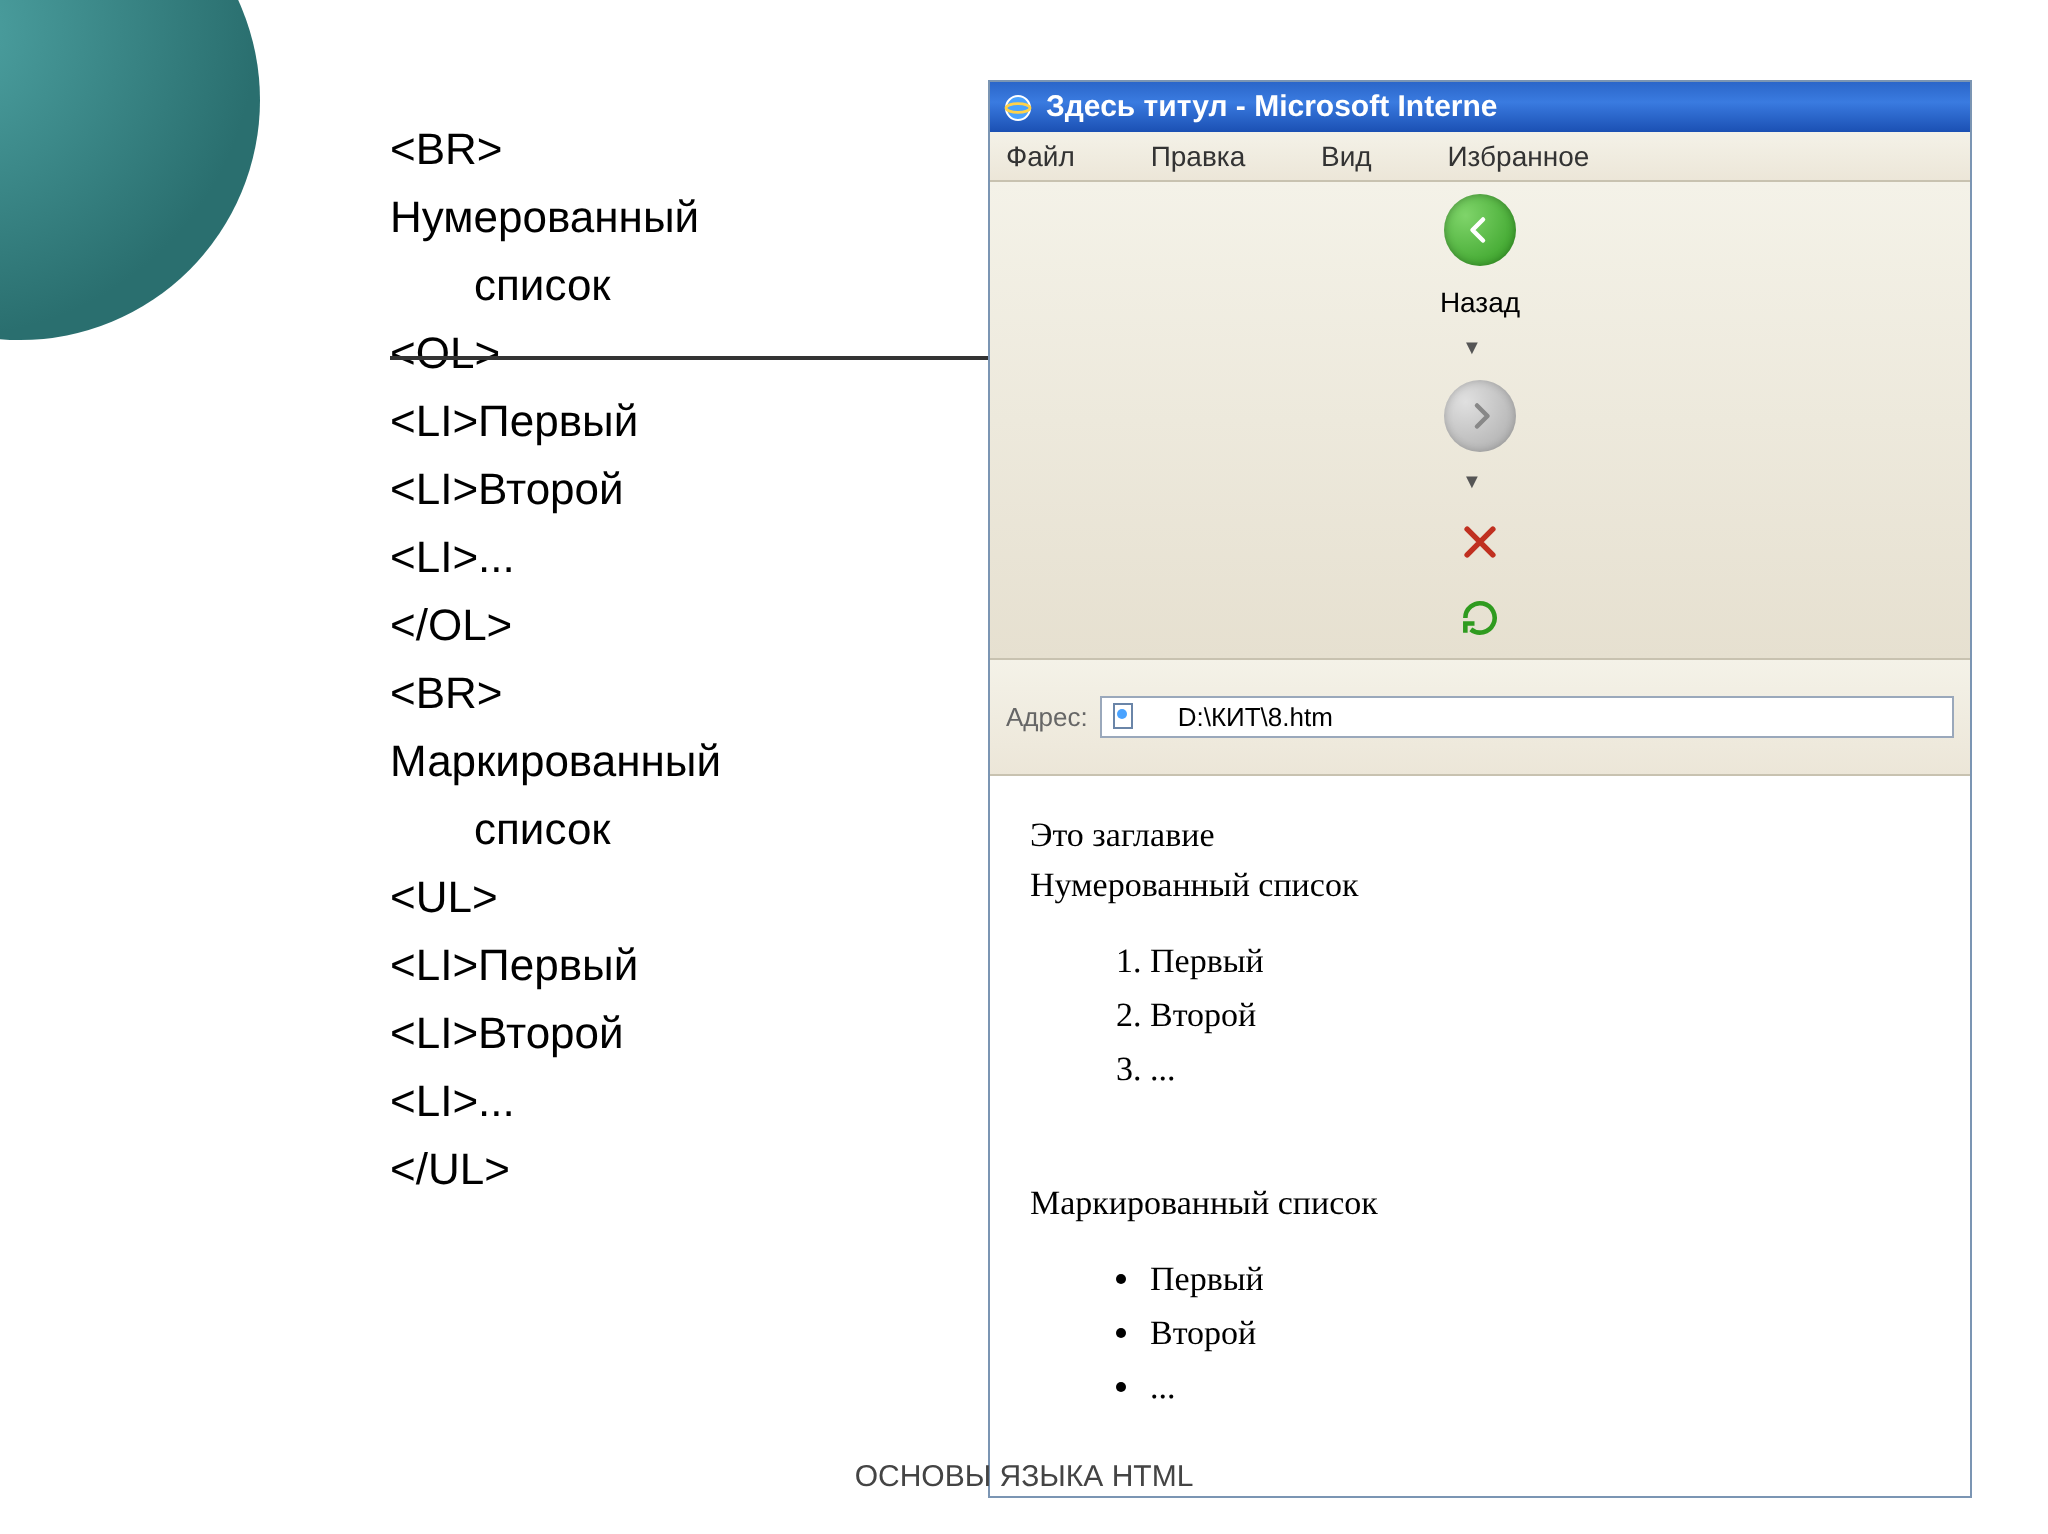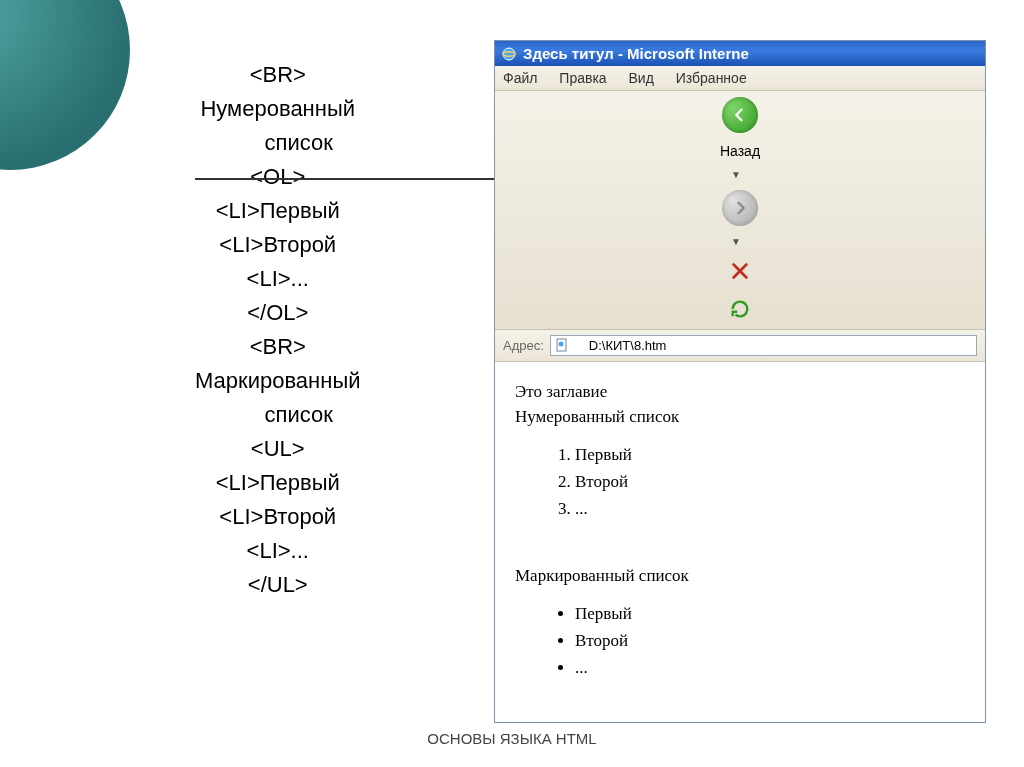--- a/index.html
+++ b/index.html
@@ -35,21 +35,20 @@
     background: #333;
   }
   .code-block {
     position: absolute;
     left: 195px;
     top: 58px;
     font-family: Arial, sans-serif;
     font-size: 22px;
     line-height: 34px;
     color: #000;
-    text-align: center;
   }
   .code-block .ind { padding-left: 42px; display: block; }
   .browser-window {
     position: absolute;
     right: 38px;
     top: 40px;
     width: 492px;
     border: 1px solid #7b95b3;
     background: #fff;
     font-family: "Tahoma", Arial, sans-serif;
@@ -68,21 +67,21 @@
     width: 16px; height: 16px;
     display: inline-flex; align-items: center; justify-content: center;
   }
   .menubar {
     background: linear-gradient(#f4f2e8, #ece6d8);
     border-bottom: 1px solid #c8c2b0;
     padding: 4px 8px;
     font-size: 14px;
     color: #333;
   }
-  .menubar span { margin-right: 18px; }
+  .menubar span { margin-right: 34px; }
   .toolbar {
     background: linear-gradient(#f4f2e8, #e6e0d0);
     border-bottom: 1px solid #c8c2b0;
     padding: 6px 8px;
     display: flex;
     align-items: center;
     gap: 10px;
     flex-direction: column;
   }
   .nav-btn {
@@ -110,21 +109,21 @@
     display: inline-flex;
     align-items: center;
     justify-content: center;
     font-size: 20px;
   }
   .stop-ico { color: #c03020; }
   .refresh-ico { color: #2f9b1f; }
   .addressbar {
     background: linear-gradient(#f4f2e8, #ece6d8);
     border-bottom: 1px solid #c8c2b0;
-    padding: 5px 8px;
+    padding: 18px 8px;
     display: flex;
     align-items: center;
     gap: 6px;
     font-size: 13px;
   }
   .addr-label { color: #666; }
   .addr-input {
     flex: 1;
     background: #fff;
     border: 1px solid #9aa8bb;

